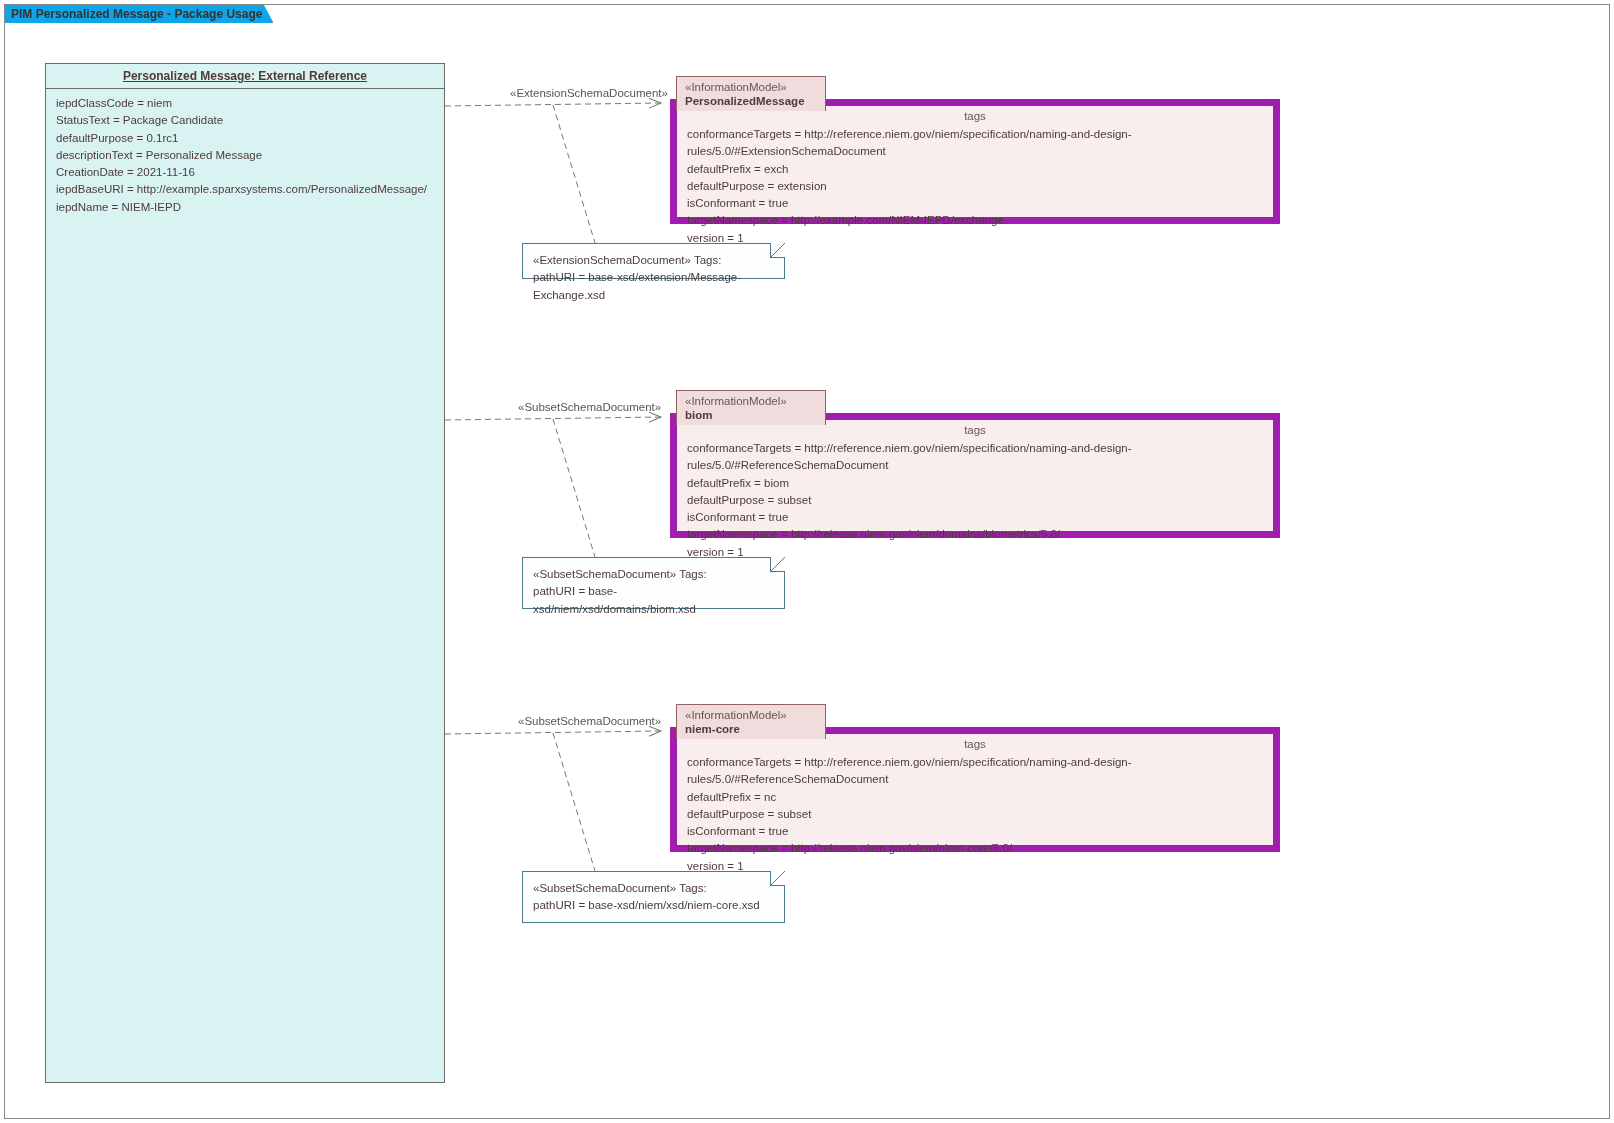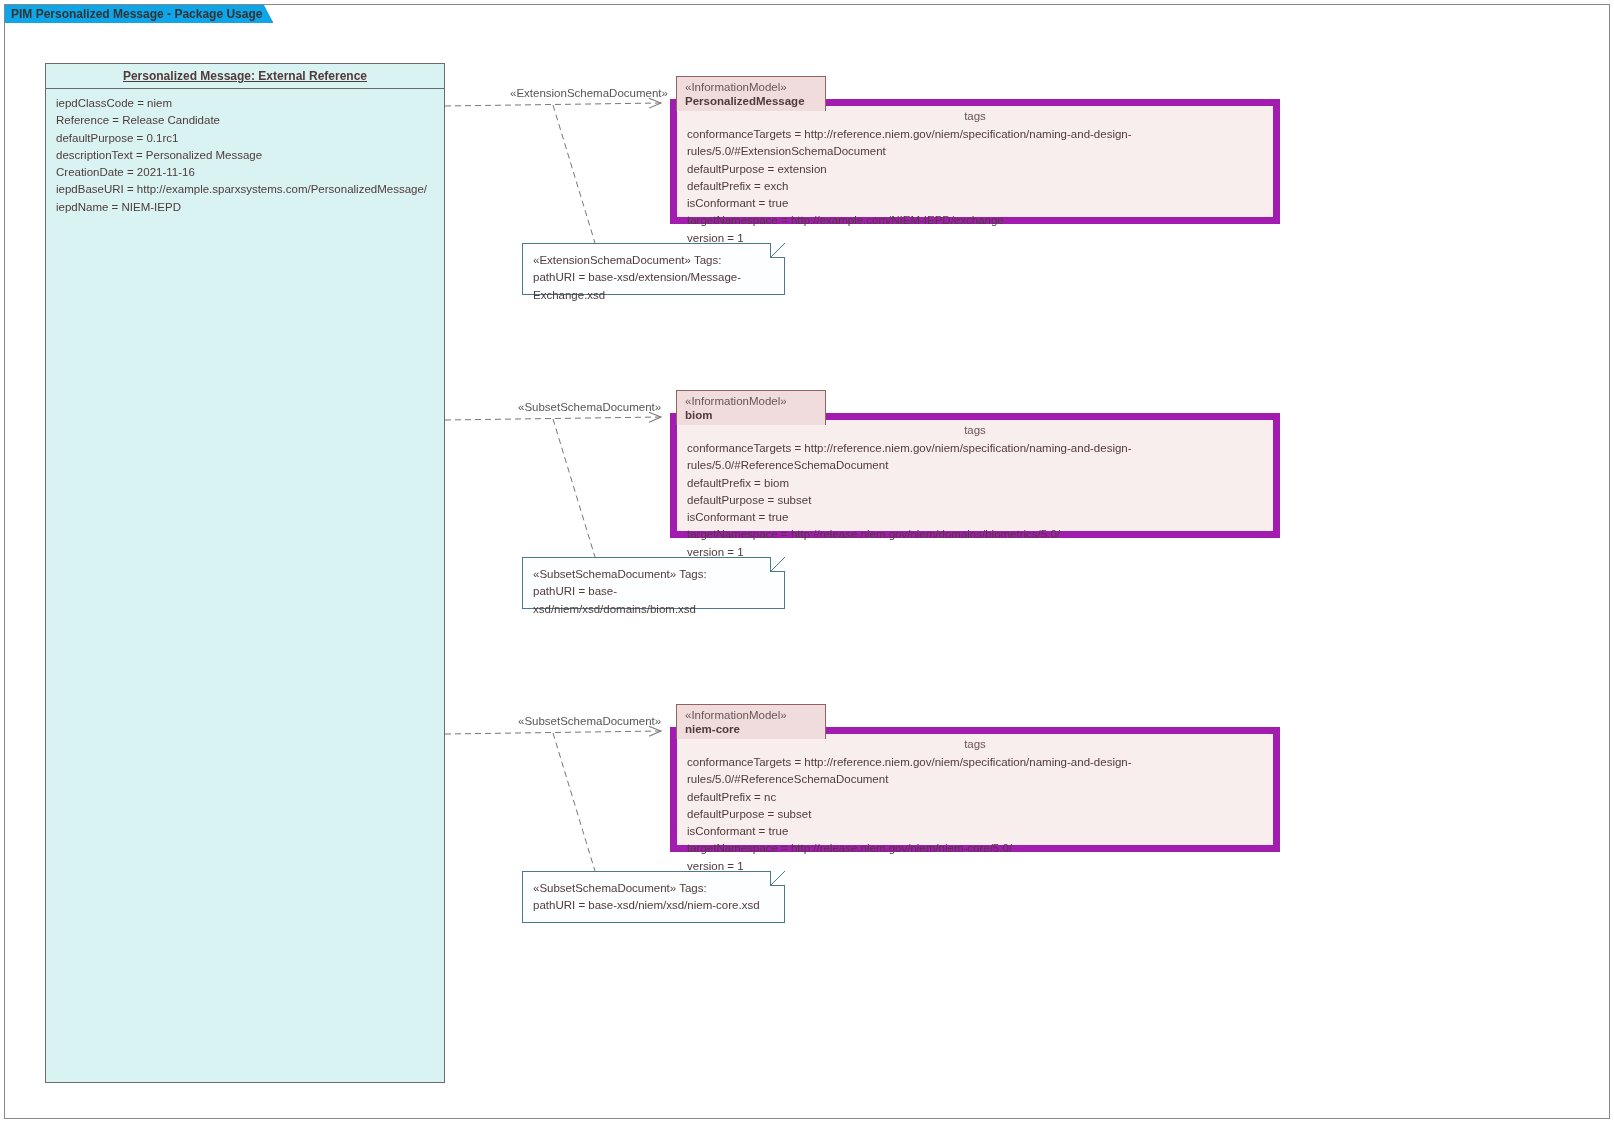--- a/index.html
+++ b/index.html
@@ -125,46 +125,46 @@
   <div class="diagram-title-tab">
     <span>PIM Personalized Message - Package Usage</span>
   </div>
 
   <div class="canvas">
 
     <div class="ext-ref" style="left:40px; top:40px; width:400px; height:1020px;">
       <div class="ext-ref-header">Personalized Message: External Reference</div>
       <div class="ext-ref-body">
         <div>iepdClassCode = niem</div>
-        <div>Reference = Release Candidate</div>
+        <div>StatusText = Package Candidate</div>
         <div>defaultPurpose = 0.1rc1</div>
         <div>descriptionText = Personalized Message</div>
         <div>CreationDate = 2021-11-16</div>
         <div>iepdBaseURI = http://example.sparxsystems.com/PersonalizedMessage/</div>
         <div>iepdName = NIEM-IEPD</div>
       </div>
     </div>
 
     <div class="pkg" style="left:665px; top:76px; width:610px; height:125px;">
       <div class="pkg-tab">
         <div class="stereo">«InformationModel»</div>
         <div class="pkgname">PersonalizedMessage</div>
       </div>
       <div class="pkg-tags-title">tags</div>
       <div class="pkg-body">
         <div>conformanceTargets = http://reference.niem.gov/niem/specification/naming-and-design-rules/5.0/#ExtensionSchemaDocument</div>
+        <div>defaultPrefix = exch</div>
         <div>defaultPurpose = extension</div>
-        <div>defaultPrefix = exch</div>
         <div>isConformant = true</div>
         <div>targetNamespace = http://example.com/NIEM-IEPD/exchange</div>
         <div>version = 1</div>
       </div>
     </div>
 
-    <div class="note" style="left:517px; top:220px; width:263px; height:52px;">
+    <div class="note" style="left:517px; top:220px; width:263px; height:36px;">
       <div>«ExtensionSchemaDocument» Tags:</div>
       <div>pathURI = base-xsd/extension/Message-Exchange.xsd</div>
     </div>
 
     <div class="pkg" style="left:665px; top:390px; width:610px; height:125px;">
       <div class="pkg-tab">
         <div class="stereo">«InformationModel»</div>
         <div class="pkgname">biom</div>
       </div>
       <div class="pkg-tags-title">tags</div>

